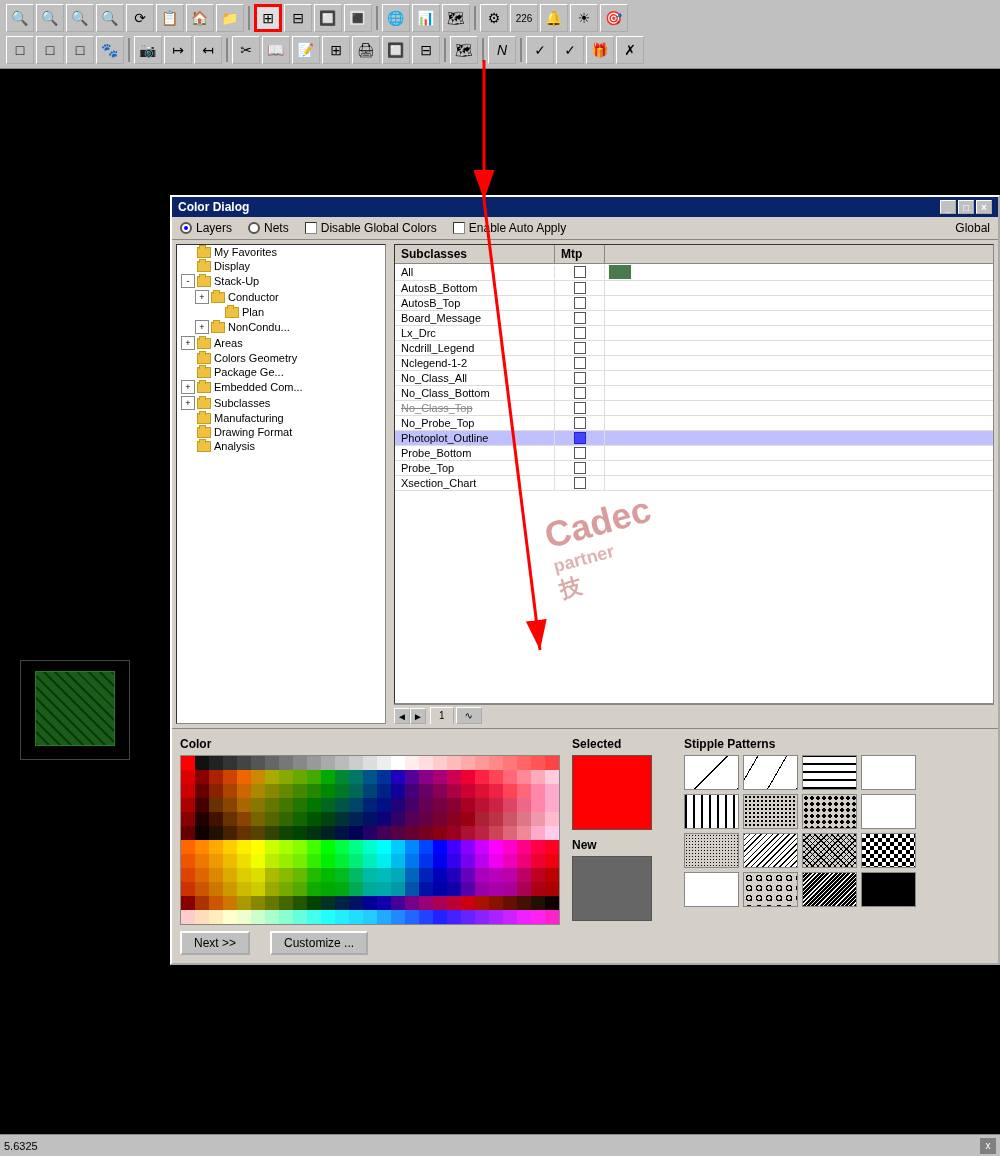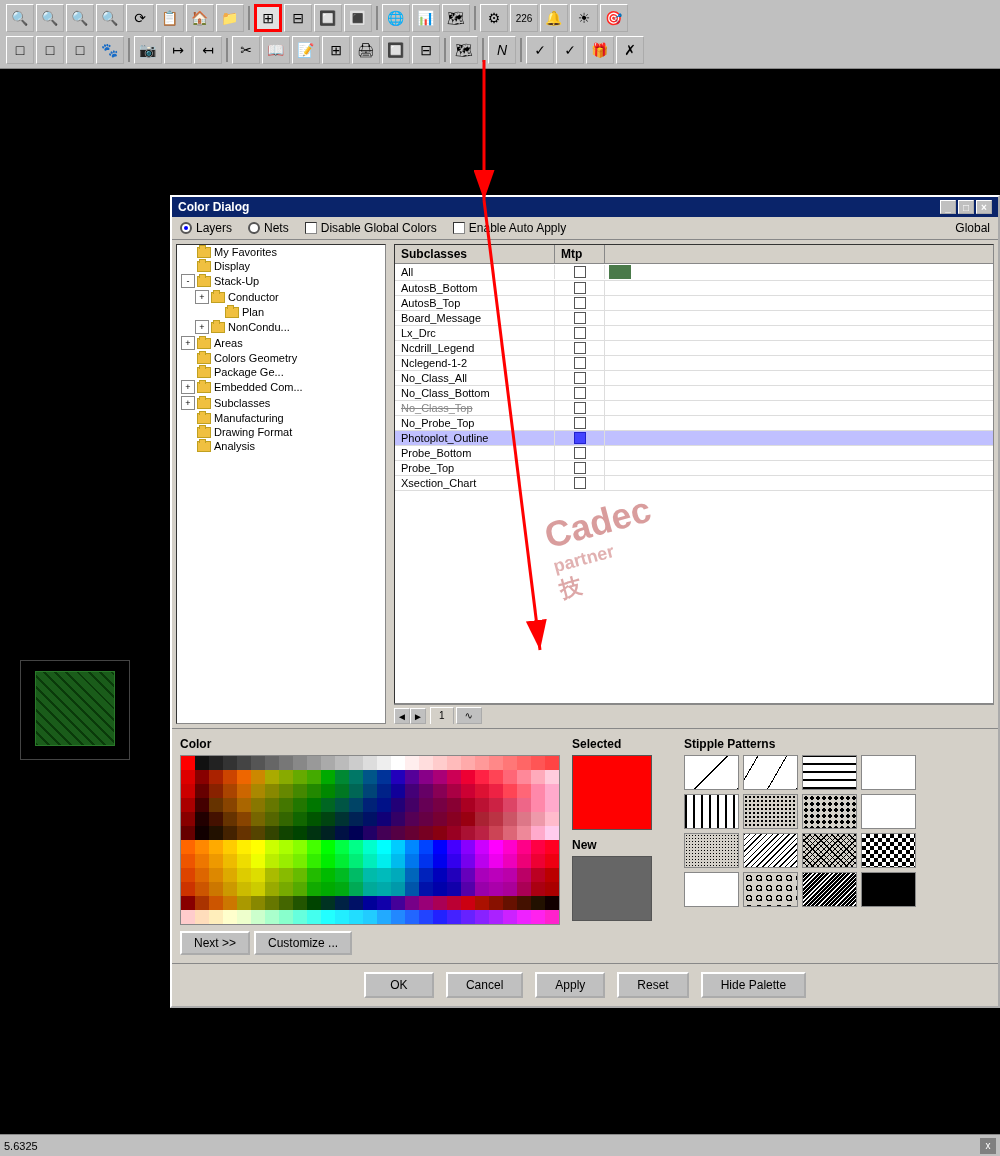--- a/index.html
+++ b/index.html
@@ -390,21 +390,21 @@
       gap: 0;
       border: 1px solid #888;
     }
     .color-cell {
       width: 14px;
       height: 14px;
       cursor: pointer;
     }
     .color-buttons {
       display: flex;
-      gap: 4px;
+      gap: 20px;
       margin-top: 6px;
     }
     .color-btn {
       padding: 3px 12px;
       background: #c0c0c0;
       border: 2px outset #fff;
       font-size: 12px;
       cursor: pointer;
     }
 
@@ -1211,27 +1211,20 @@
           <div class="stipple-cell" style="background: repeating-linear-gradient(-45deg, transparent, transparent 3px, rgb(0, 0, 0) 3px, rgb(0, 0, 0) 4px), repeating-linear-gradient(45deg, transparent, transparent 3px, rgb(0, 0, 0) 3px, rgb(0, 0, 0) 4px);"></div>
           <div class="stipple-cell" style="background: repeating-conic-gradient(rgb(0, 0, 0) 0%, rgb(0, 0, 0) 25%, rgb(255, 255, 255) 0%, rgb(255, 255, 255) 50%) 0px 0px / 8px 8px;"></div>
           <div class="stipple-cell" style="background: repeating-linear-gradient(45deg, rgb(136, 136, 136) 25%, transparent 25%, transparent 75%, rgb(136, 136, 136) 75%), repeating-linear-gradient(45deg, rgb(136, 136, 136) 25%, rgb(255, 255, 255) 25%, rgb(255, 255, 255) 75%, rgb(136, 136, 136) 75%) 4px 4px / 8px 8px;"></div>
           <div class="stipple-cell" style="background: radial-gradient(circle, transparent 30%, rgb(0, 0, 0) 30%, rgb(0, 0, 0) 50%, transparent 50%) 0px 0px / 10px 10px;"></div>
           <div class="stipple-cell" style="background: repeating-linear-gradient(-45deg, rgb(0, 0, 0) 0px, rgb(0, 0, 0) 2px, rgb(255, 255, 255) 0px, rgb(255, 255, 255) 3px), repeating-linear-gradient(45deg, rgb(0, 0, 0) 0px, rgb(0, 0, 0) 2px, rgb(255, 255, 255) 0px, rgb(255, 255, 255) 3px);"></div>
           <div class="stipple-cell" style="background: rgb(0, 0, 0);"></div>
         </div>
     </div>
   </div>
 
-  <div class="dialog-buttons">
-    <button class="dlg-btn">OK</button>
-    <button class="dlg-btn">Cancel</button>
-    <button class="dlg-btn">Apply</button>
-    <button class="dlg-btn">Reset</button>
-    <button class="dlg-btn">Hide Palette</button>
-  </div>
 </div>
 
 <div class="watermark">
   <div style="font-size:36px; color:rgba(180,60,60,0.5);">Cadec</div>
   <div style="font-size:18px; color:rgba(180,60,60,0.4);">partner</div>
   <div style="font-size:22px; color:rgba(180,60,60,0.45);">技</div>
 </div>
 
 <svg class="arrow-overlay" viewBox="0 0 1000 700">
 

